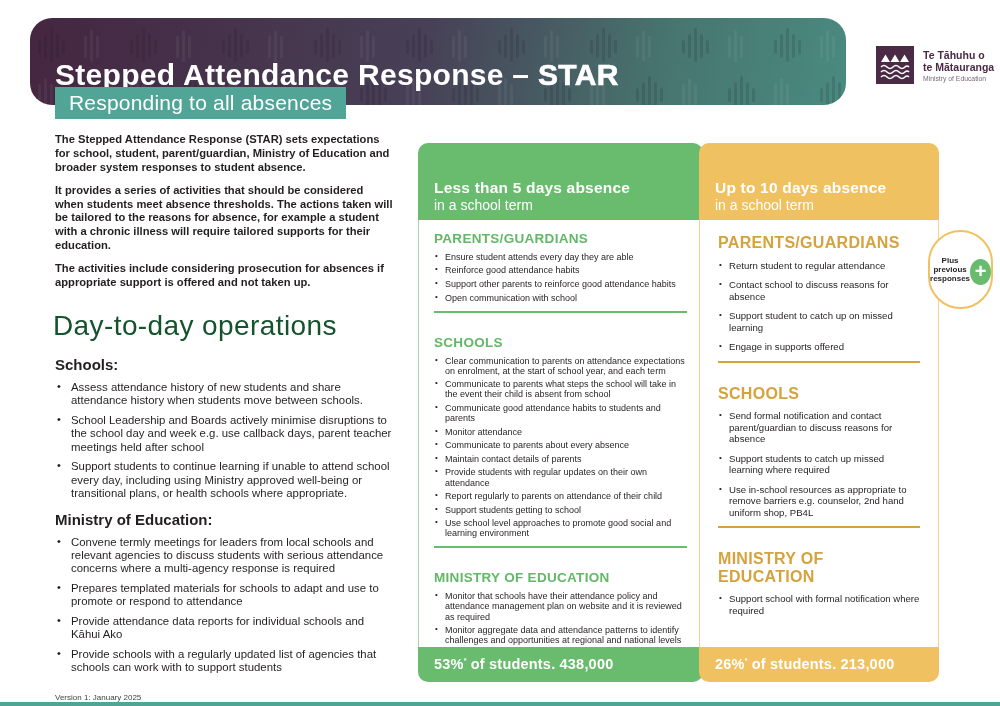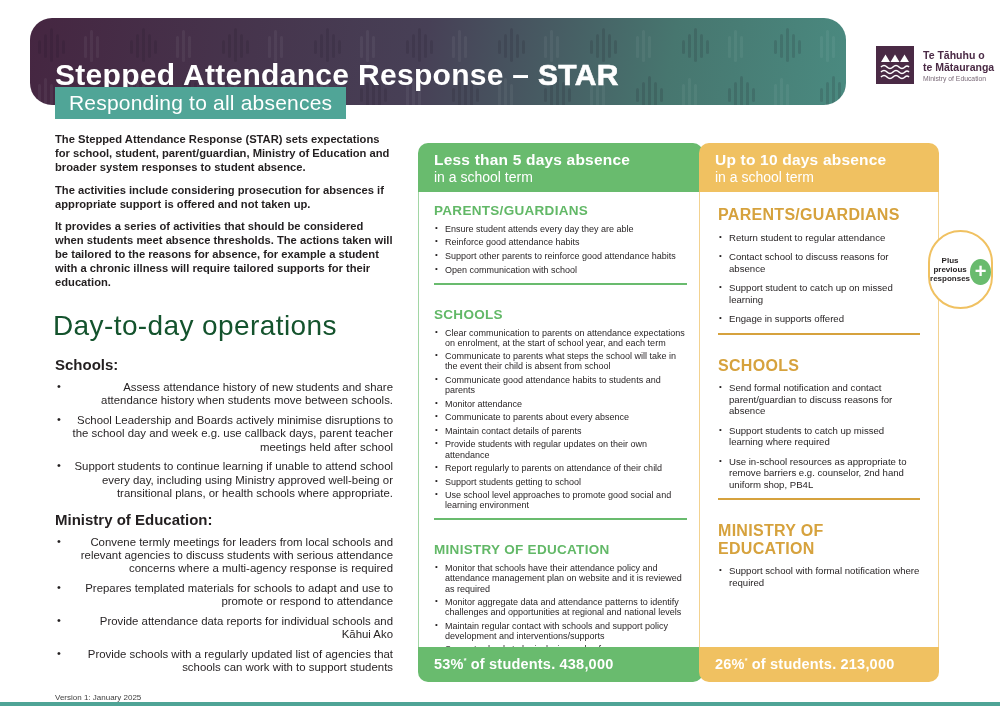--- a/index.html
+++ b/index.html
@@ -35,33 +35,33 @@
   .logo-text .l1 { font-size:10.5px; font-weight:bold; color:#4a2a45; line-height:1.15; }
   .logo-text .l3 { font-size:6.8px; color:#7a6a78; margin-top:2px; }
 
   
   .left-col { position:absolute; left:55px; top:133px; width:338px; color:#231f20; }
   .intro-p { font-size:11.2px; font-weight:bold; line-height:1.24; margin-bottom:9px; }
   .day-title { font-size:28px; font-weight:normal; color:#14532d; letter-spacing:0.4px; margin:20px 0 14px -2px; }
   .col-heading { font-size:15px; font-weight:bold; margin:10px 0 8px 0; }
   .col-list { list-style:none; }
   .col-list li {
-    position:relative; padding-left:16px; font-size:11.4px; line-height:1.18; margin-bottom:6px;text-align:right;
+    position:relative; padding-left:16px; font-size:11.4px; line-height:1.18; margin-bottom:6px;
   }
   .col-list li::before { content:"•"; position:absolute; left:2px; top:-1px; font-size:11px; }
 
   
   .panel { position:absolute; top:143px; display:flex; flex-direction:column; border-radius:10px; }
   .panel.green  { left:418px; width:285px; height:539px; --c:#69bb6e; --bd:#a2d6a5; --head:#62b867; --div:#69bb6e; }
   .panel.yellow { left:699px; width:240px; height:539px; --c:#f0c161; --bd:#f3d290; --head:#d6a23d; --div:#d6a23d; }
   .panel-header {
     background:var(--c); color:#ffffff; padding:8px 16px 7px 16px;
     border-radius:10px 10px 0 0;
   }
-  .panel-header .ph-bold { font-size:15.5px; font-weight:bold; letter-spacing:0.2px; line-height:1.15; }
+  .panel-header .ph-bold { font-size:15.5px; font-weight:bold; letter-spacing:0.2px; line-height:1.15;margin-top:28px; }
   .panel-header .ph-light { font-size:14px; line-height:1.15; }
   .panel-body {
     flex:1; background:#ffffff; border-left:1px solid var(--bd); border-right:1px solid var(--bd);
     padding:11px 15px 4px 15px; overflow:hidden;
   }
   .panel.yellow .panel-body { padding:14px 18px 4px 18px; }
   .sec-heading { color:var(--head); font-weight:bold; letter-spacing:0.3px; margin:0 0 6px 0; }
   .panel.green  .sec-heading { font-size:13.5px; }
   .panel.yellow .sec-heading { font-size:16px; line-height:1.1; margin-bottom:8px; }
   .panel-section + .panel-section { border-top:2px solid var(--div); margin-top:8px; padding-top:22px; }
@@ -143,22 +143,22 @@
       <div class="l1">Te Tāhuhu o</div>
       <div class="l1">te Mātauranga</div>
       <div class="l3">Ministry of Education</div>
     </div>
   </div>
 
   <div class="left-col">
     <div class="intro">
 
     <p class="intro-p">The Stepped Attendance Response (STAR) sets expectations for school, student, parent/guardian, Ministry of Education and broader system responses to student absence.</p>
+        <p class="intro-p">It provides a series of activities that should be considered when students meet absence thresholds. The actions taken will be tailored to the reasons for absence, for example a student with a chronic illness will require tailored supports for their education.</p>
         <p class="intro-p">The activities include considering prosecution for absences if appropriate support is offered and not taken up.</p>
-        <p class="intro-p">It provides a series of activities that should be considered when students meet absence thresholds. The actions taken will be tailored to the reasons for absence, for example a student with a chronic illness will require tailored supports for their education.</p>
       </div>
     <h2 class="day-title">Day-to-day operations</h2>
 
     <h3 class="col-heading">Schools:</h3>
     <ul class="col-list">
 
     <li>Assess attendance history of new students and share attendance history when students move between schools.</li>
         <li>School Leadership and Boards actively minimise disruptions to the school day and week e.g. use callback days, parent teacher meetings held after school</li>
         <li>Support students to continue learning if unable to attend school every day, including using Ministry approved well-being or transitional plans, or health schools where appropriate.</li>
       </ul>

